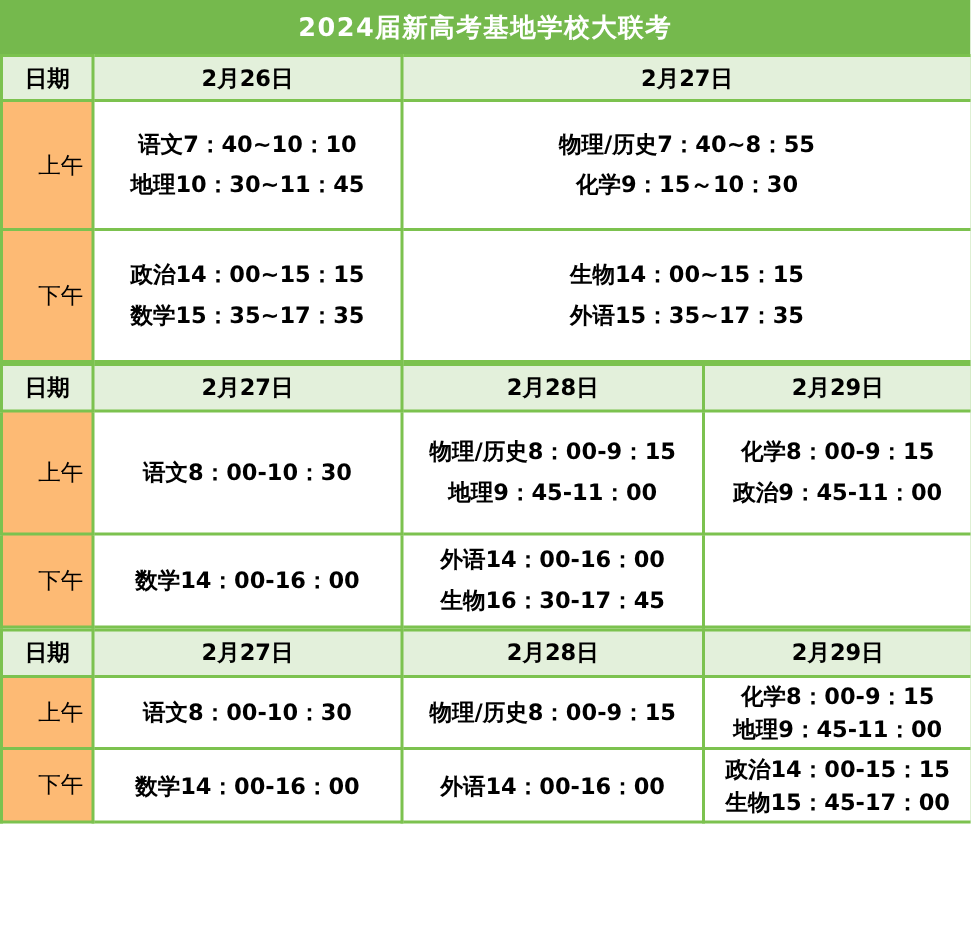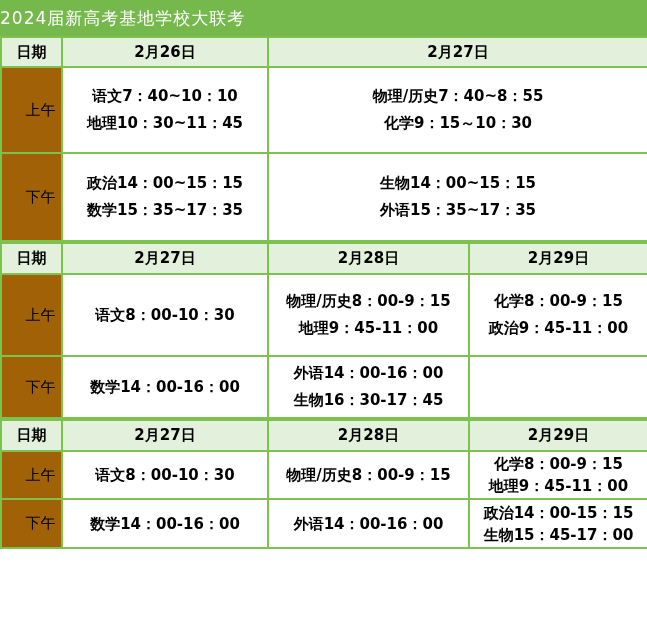--- a/index.html
+++ b/index.html
@@ -6,22 +6,22 @@
   .sheet{
     width:647px;height:627px;
     font-family:"DejaVu Sans","Liberation Sans",sans-serif;
     color:#000;
     box-sizing:border-box;
     overflow:hidden;
   }
   .title-bar{
     background:var(--title-bg);
     color:var(--title-fg);
-    font-weight:400;
-    display:flex;align-items:center;
+    font-weight:700;
+    display:flex;align-items:center;justify-content:center;
     letter-spacing:1px;
     box-sizing:border-box;
   }
   .s1 .title-bar{height:36px;font-size:17px;}
   .s2 .title-bar,.s3 .title-bar{height:42px;font-size:17px;}
   table{
     border-collapse:collapse;
     table-layout:fixed;
     width:647px;
   }
@@ -39,21 +39,21 @@
     font-size:15px;
   }
   .s1 tr.date-row{height:30px;}
   .s2 tr.date-row,.s3 tr.date-row{height:31px;}
   .s1 tr.row-am{height:86px;}
   .s1 tr.row-pm{height:88px;}
   .s2 tr.row-am{height:82px;}
   .s2 tr.row-pm{height:62px;}
   .s3 tr.row-am{height:48px;}
   .s3 tr.row-pm{height:49px;}
-  td.period{font-weight:400;background:#a16207;padding-left:18px;}
+  td.period{font-weight:400;background:#fdba74;padding-left:18px;}
   td.slot{font-weight:700;background:#fff;margin-left:48px;}
   .s1 .slot .line{line-height:27px;}
   .s2 .slot .line{line-height:27px;}
   .s3 .slot .line{line-height:22px;}
 </style>
 </head>
 <body>
 
 <div class="sheet">
 

